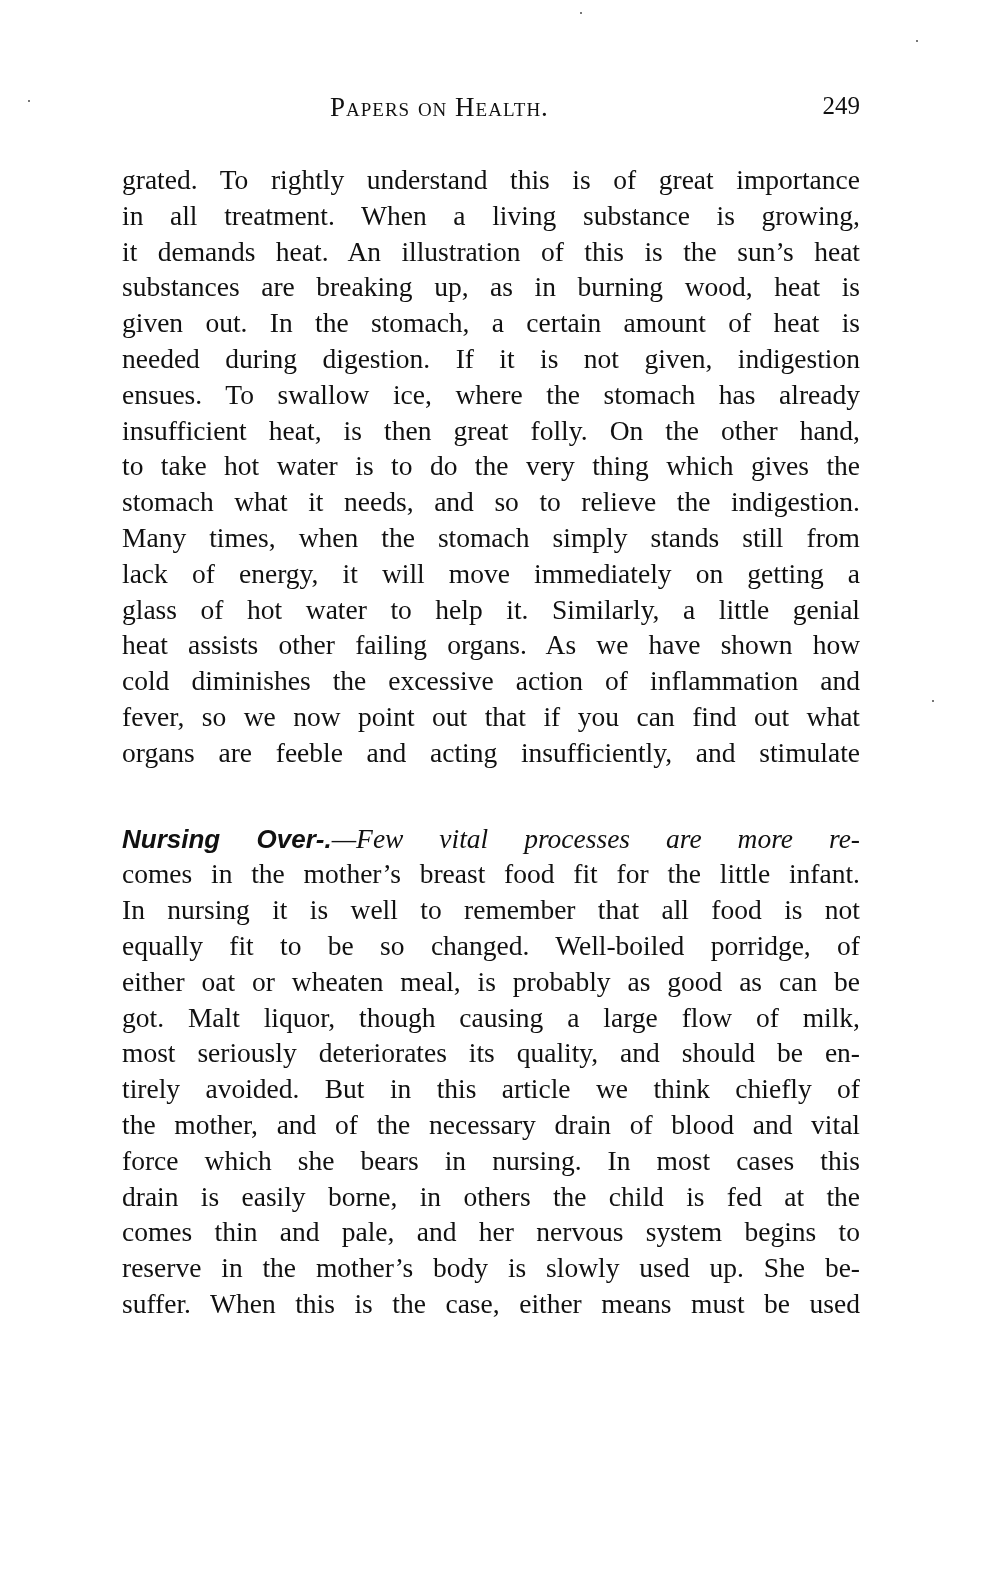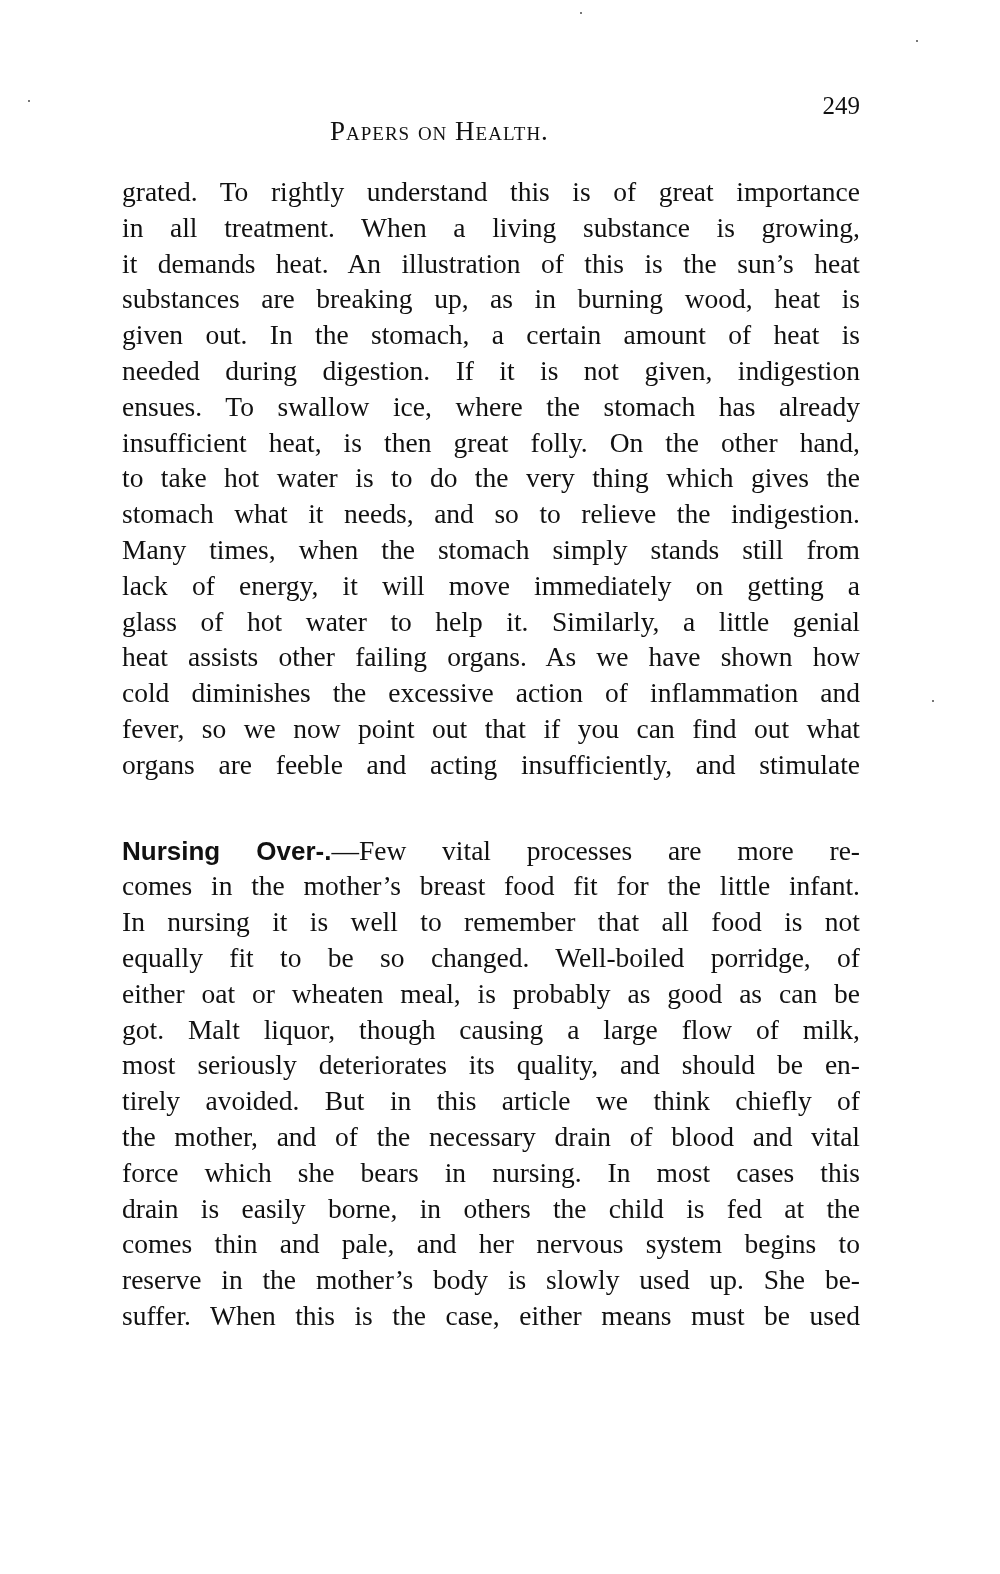--- a/index.html
+++ b/index.html
@@ -1,20 +1,20 @@
 <!DOCTYPE html>
 <html><head>
 <meta charset="utf-8">
 <style>
   html, body { margin: 0; padding: 0; background: #ffffff; }
   body { width: 1000px; height: 1574px; position: relative; overflow: hidden; color: #111; font-family: "Liberation Serif", "DejaVu Serif", serif; }
   .header { position: absolute; top: 92px; left: 122px; width: 738px; height: 40px; }
-  .running-title { position: absolute; left: 208px; top: 0; font-size: 27px; letter-spacing: 1px; font-variant: small-caps; margin-top: 24px; }
+  .running-title { position: absolute; left: 208px; top: 0; font-size: 27px; letter-spacing: 1px; font-variant: small-caps; }
   .page-number { position: absolute; right: 0; top: 0; font-size: 25px; }
-  .body-text { position: absolute; left: 122px; top: 162px; width: 738px; margin-top: 12px; }
+  .body-text { position: absolute; left: 122px; top: 162px; width: 738px; }
   .line { display: block; height: 35.8px; line-height: 35.8px; font-size: 27.5px; text-align: justify; text-align-last: justify; white-space: nowrap; overflow: visible; }
   .line.last { text-align-last: left; }
   .para-gap { height: 50px; }
   .lead { font-family: "Liberation Sans", "DejaVu Sans", sans-serif; font-weight: bold; font-size: 26px; }
   .speck { position: absolute; width: 2px; height: 2px; background: #777; }
 </style>
 </head>
 <body>
 
 <div class="speck" style="left:580px;top:12px;"></div>
@@ -44,21 +44,21 @@
     <span class="line">glass of hot water to help it. Similarly, a little genial</span>
     <span class="line">heat assists other failing organs. As we have shown how</span>
     <span class="line">cold diminishes the excessive action of inflammation and</span>
     <span class="line">fever, so we now point out that if you can find out what</span>
     <span class="line">organs are feeble and acting insufficiently, and stimulate</span>
   </div>
 
   <div class="para-gap"></div>
 
   <div>
-    <span class="line" style="padding-left:0;"><span class="lead">Nursing Over-.</span><span>—Few vital processes are more re-</span></span>
+    <span class="line" style="padding-left:0;font-style:italic;"><span class="lead">Nursing Over-.</span><span>—Few vital processes are more re-</span></span>
     <span class="line">comes in the mother’s breast food fit for the little infant.</span>
     <span class="line">In nursing it is well to remember that all food is not</span>
     <span class="line">equally fit to be so changed. Well-boiled porridge, of</span>
     <span class="line">either oat or wheaten meal, is probably as good as can be</span>
     <span class="line">got. Malt liquor, though causing a large flow of milk,</span>
     <span class="line">most seriously deteriorates its quality, and should be en-</span>
     <span class="line">tirely avoided. But in this article we think chiefly of</span>
     <span class="line">the mother, and of the necessary drain of blood and vital</span>
     <span class="line">force which she bears in nursing. In most cases this</span>
     <span class="line">drain is easily borne, in others the child is fed at the</span>

